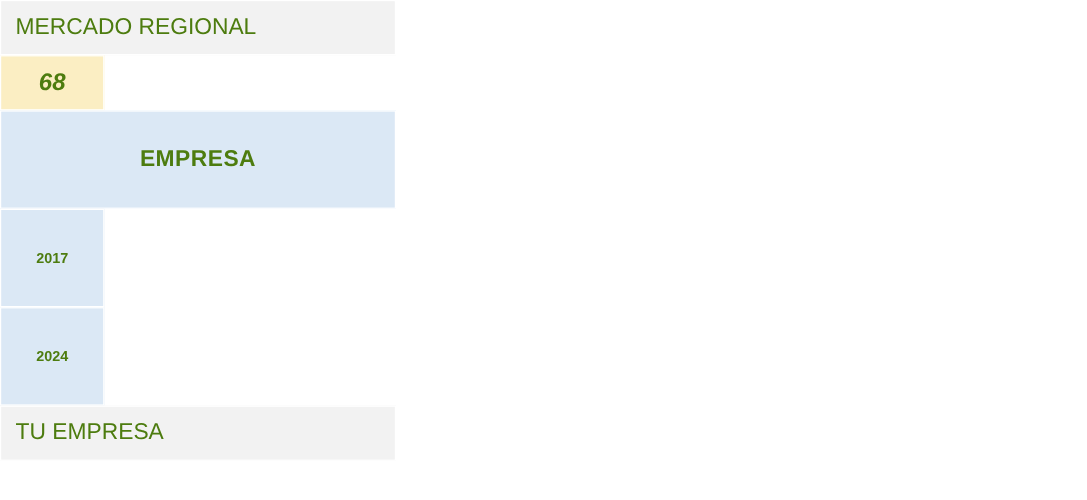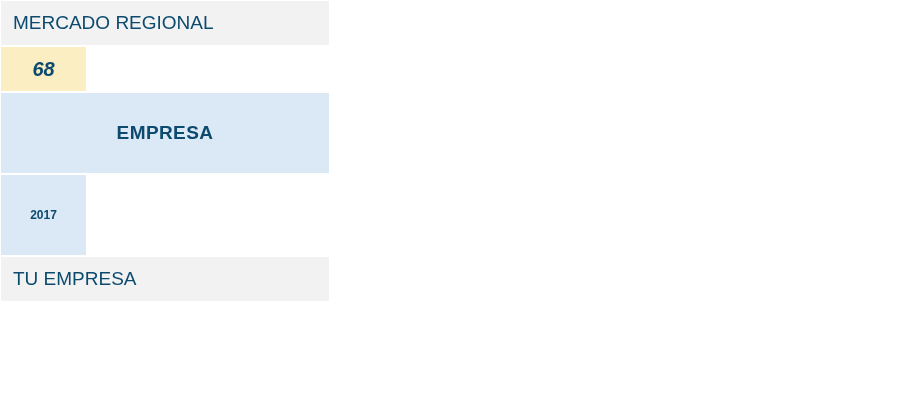--- a/index.html
+++ b/index.html
@@ -23,21 +23,21 @@
   }
 
   
   .cell {
     box-sizing: border-box;
     display: flex;
     align-items: center;
     justify-content: center;
     border: 1px solid #ffffff;
     font-size: 19px;
-    color: #0c4a6e;
+    color: #4d7c0f;
     overflow: hidden;
     white-space: nowrap;
   }
   .cell.left {
     justify-content: flex-start;
     padding-left: 12px;
   }
 
   
   .grey   { background: #f2f2f2; }
@@ -60,16 +60,17 @@
 </head>
 <body>
 
 <div class="sheet">
 
   <div class="cell grey left" style="left:20px; top:24px; width:330px; height:46px;">MERCADO REGIONAL</div>
   <div class="cell cream num-big" style="left:350px; top:24px; width:87px; height:46px;font-style:italic;">68</div>
 
   <div class="cell blue hdr-label" style="left:20px; top:70px; width:330px; height:82px;">EMPRESA</div>
   <div class="cell blue yr" style="left:350px; top:70px; width:87px; height:82px;">2017</div>
+  <div class="cell blue yr" style="left:437px; top:70px; width:87px; height:82px;">2024</div>
 
   <div class="cell grey left" style="left:20px; top:152px; width:330px; height:46px;">TU EMPRESA</div>
 
 </div>
 
 </body></html>

